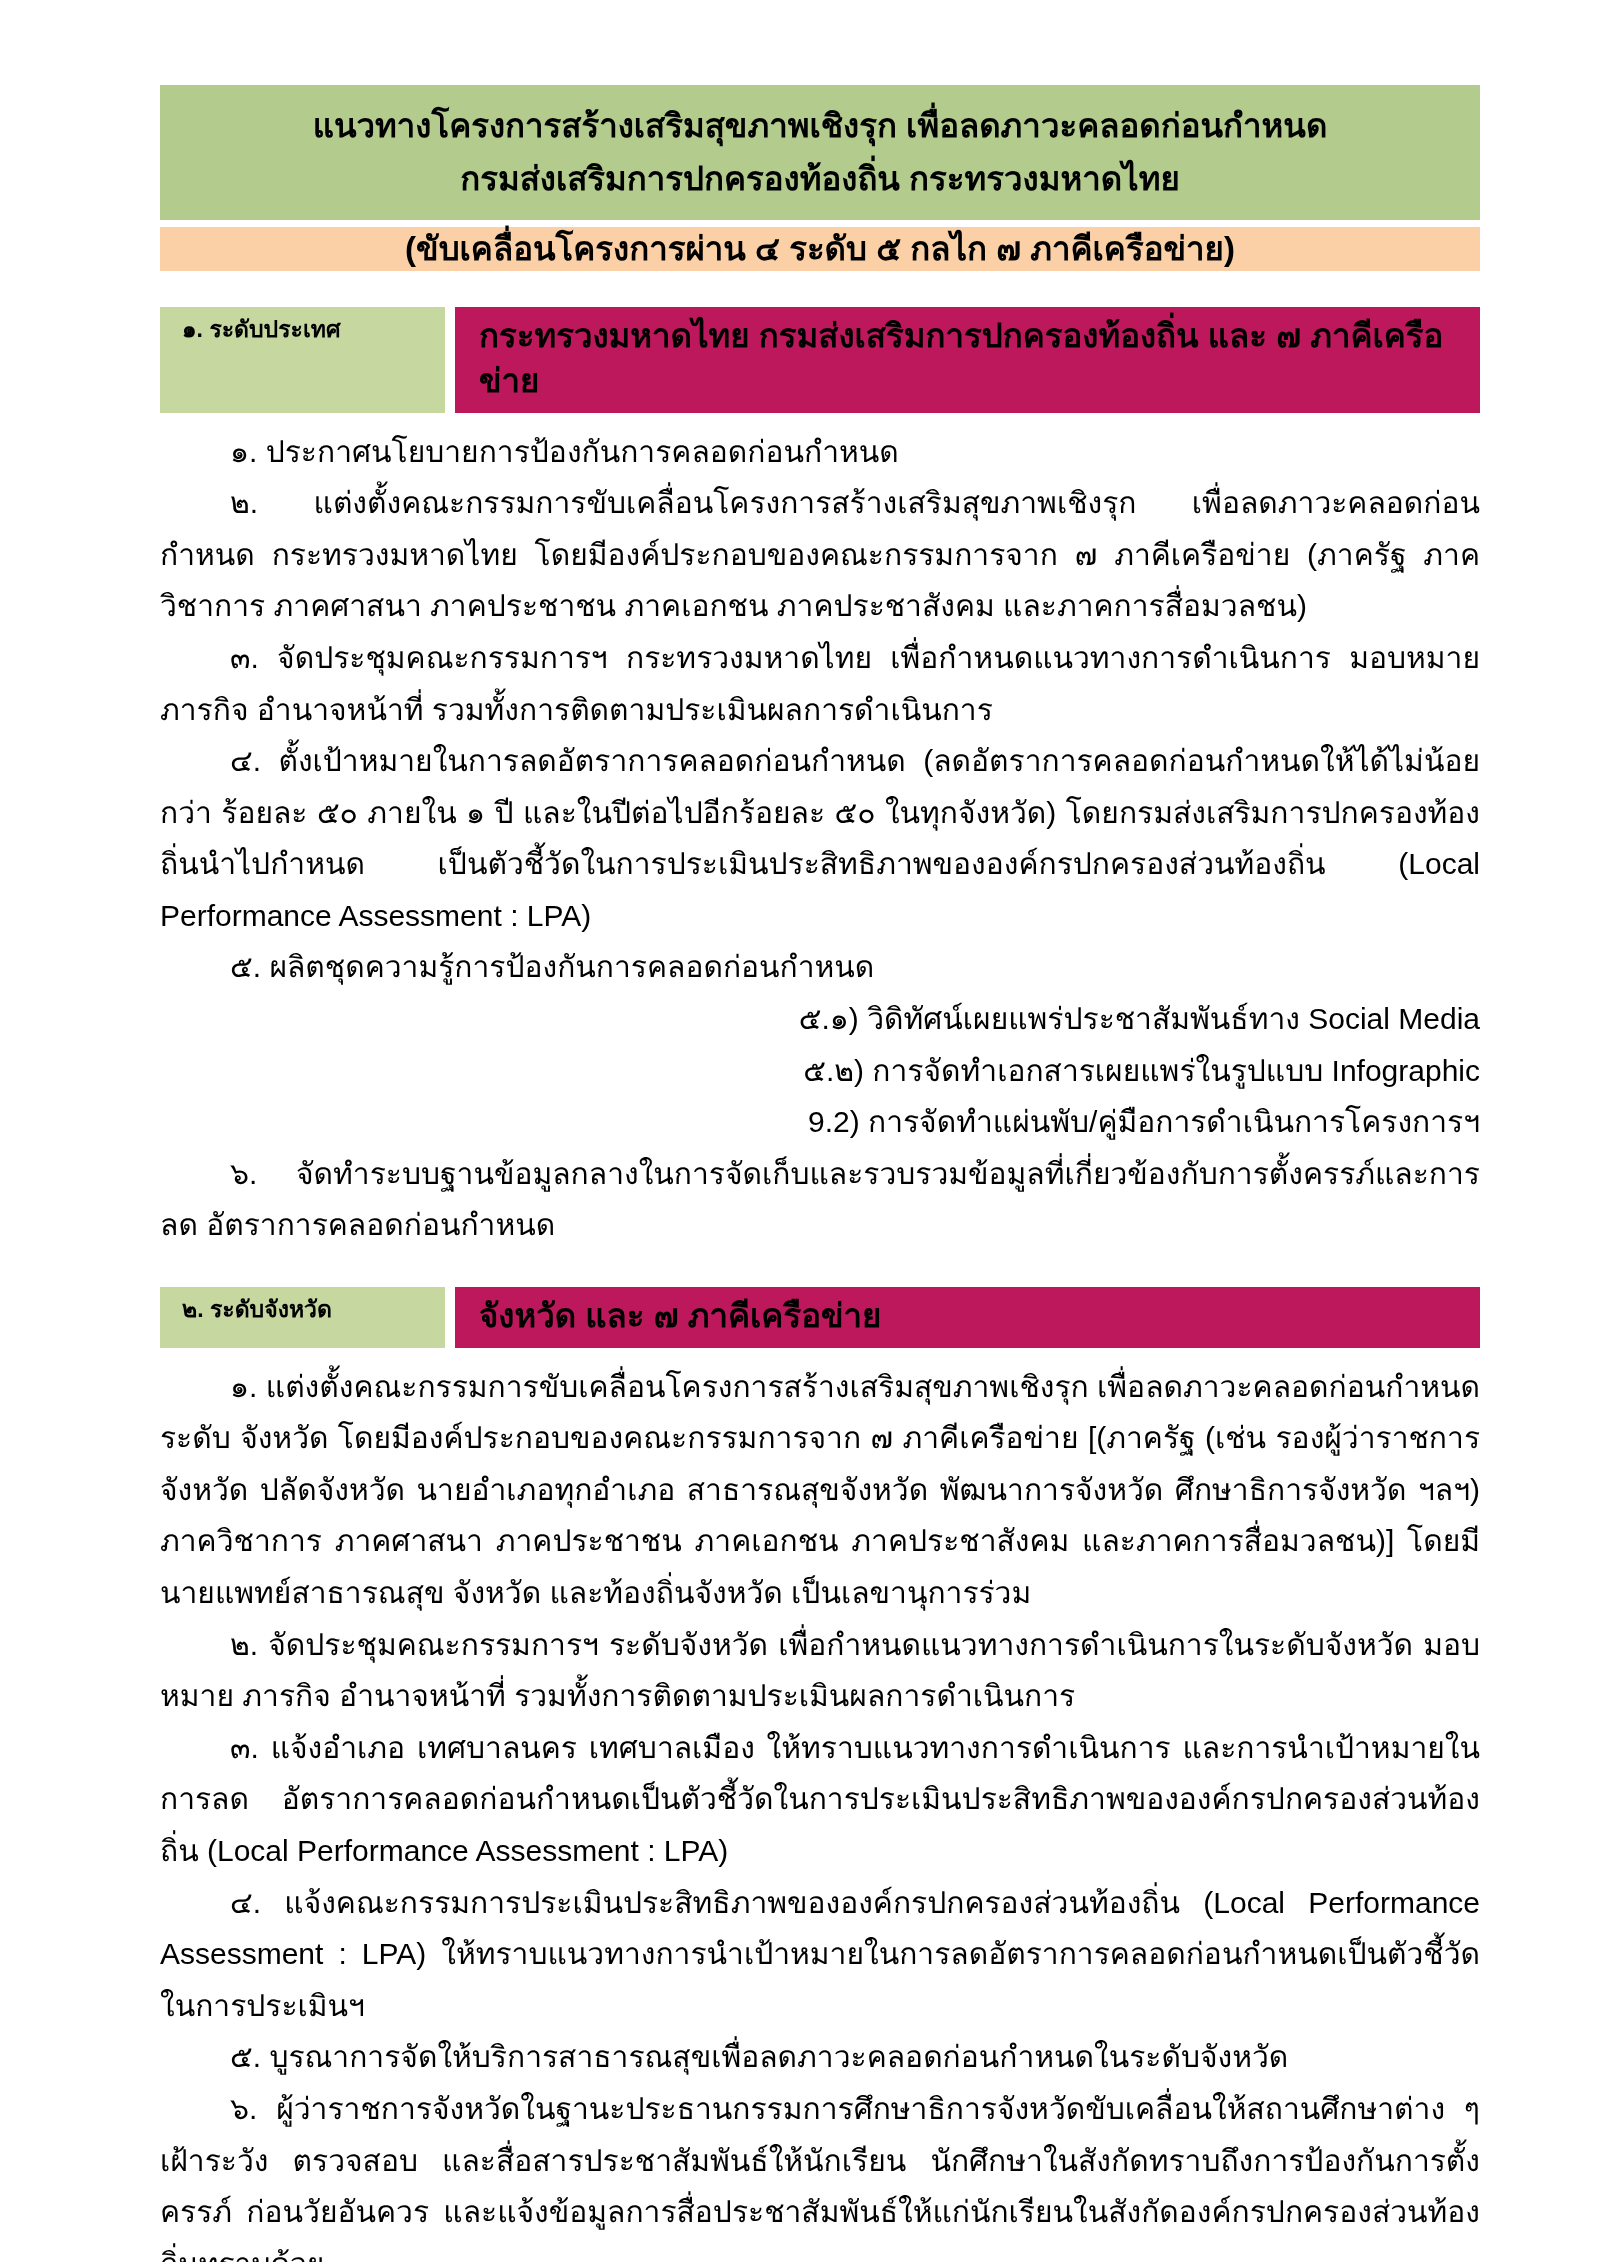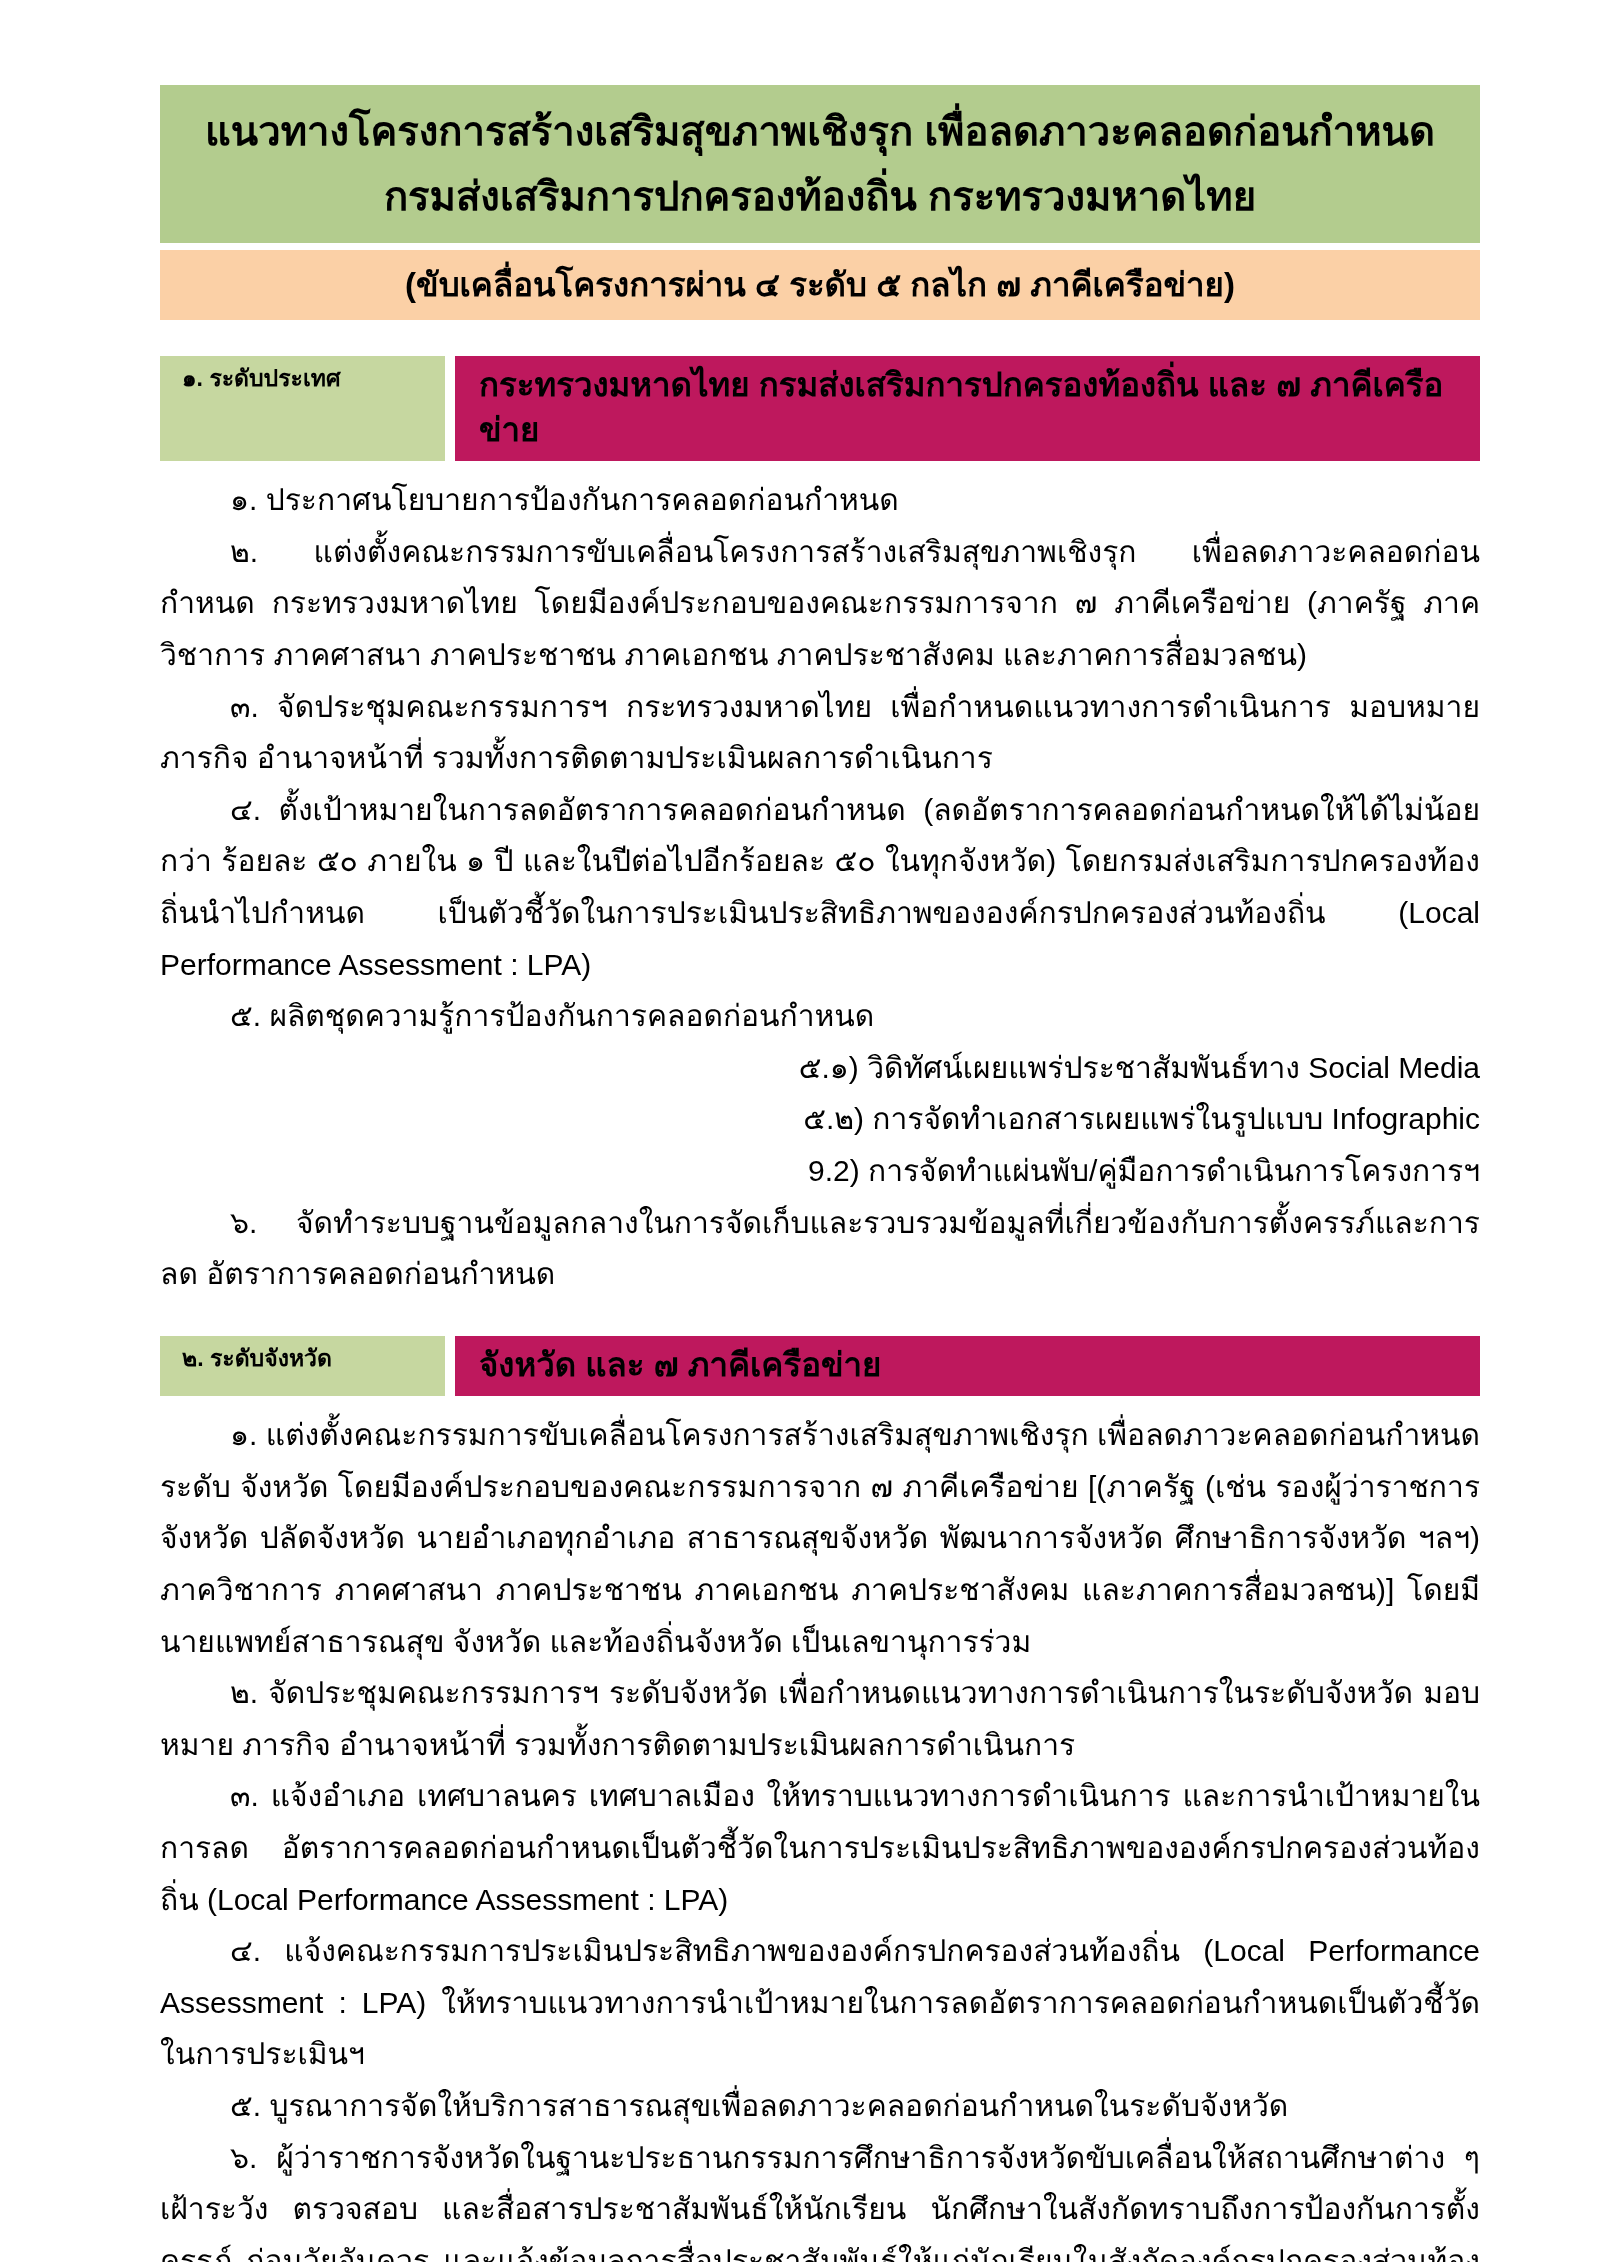--- a/index.html
+++ b/index.html
@@ -16,32 +16,32 @@
     height: 2262px;
     background: #ffffff;
     padding: 85px 120px 40px 160px;
     overflow: hidden;
   }
   
   .title-band {
     background: #b3cc8e;
     text-align: center;
     font-weight: 700;
-    font-size: 40px;
+    font-size: 33px;
     line-height: 1.62;
     padding: 14px 12px;
   }
   .subtitle-band {
     background: #fbd0a6;
     margin-top: 7px;
     text-align: center;
     font-weight: 700;
     font-size: 33px;
     line-height: 1.35;
-    padding: 13px 12px;
+    padding: 0 12px;
   }
   
   .section-header {
     display: flex;
     align-items: stretch;
     gap: 10px;
     margin-top: 36px;
   }
   .section-label {
     flex: 0 0 263px;

